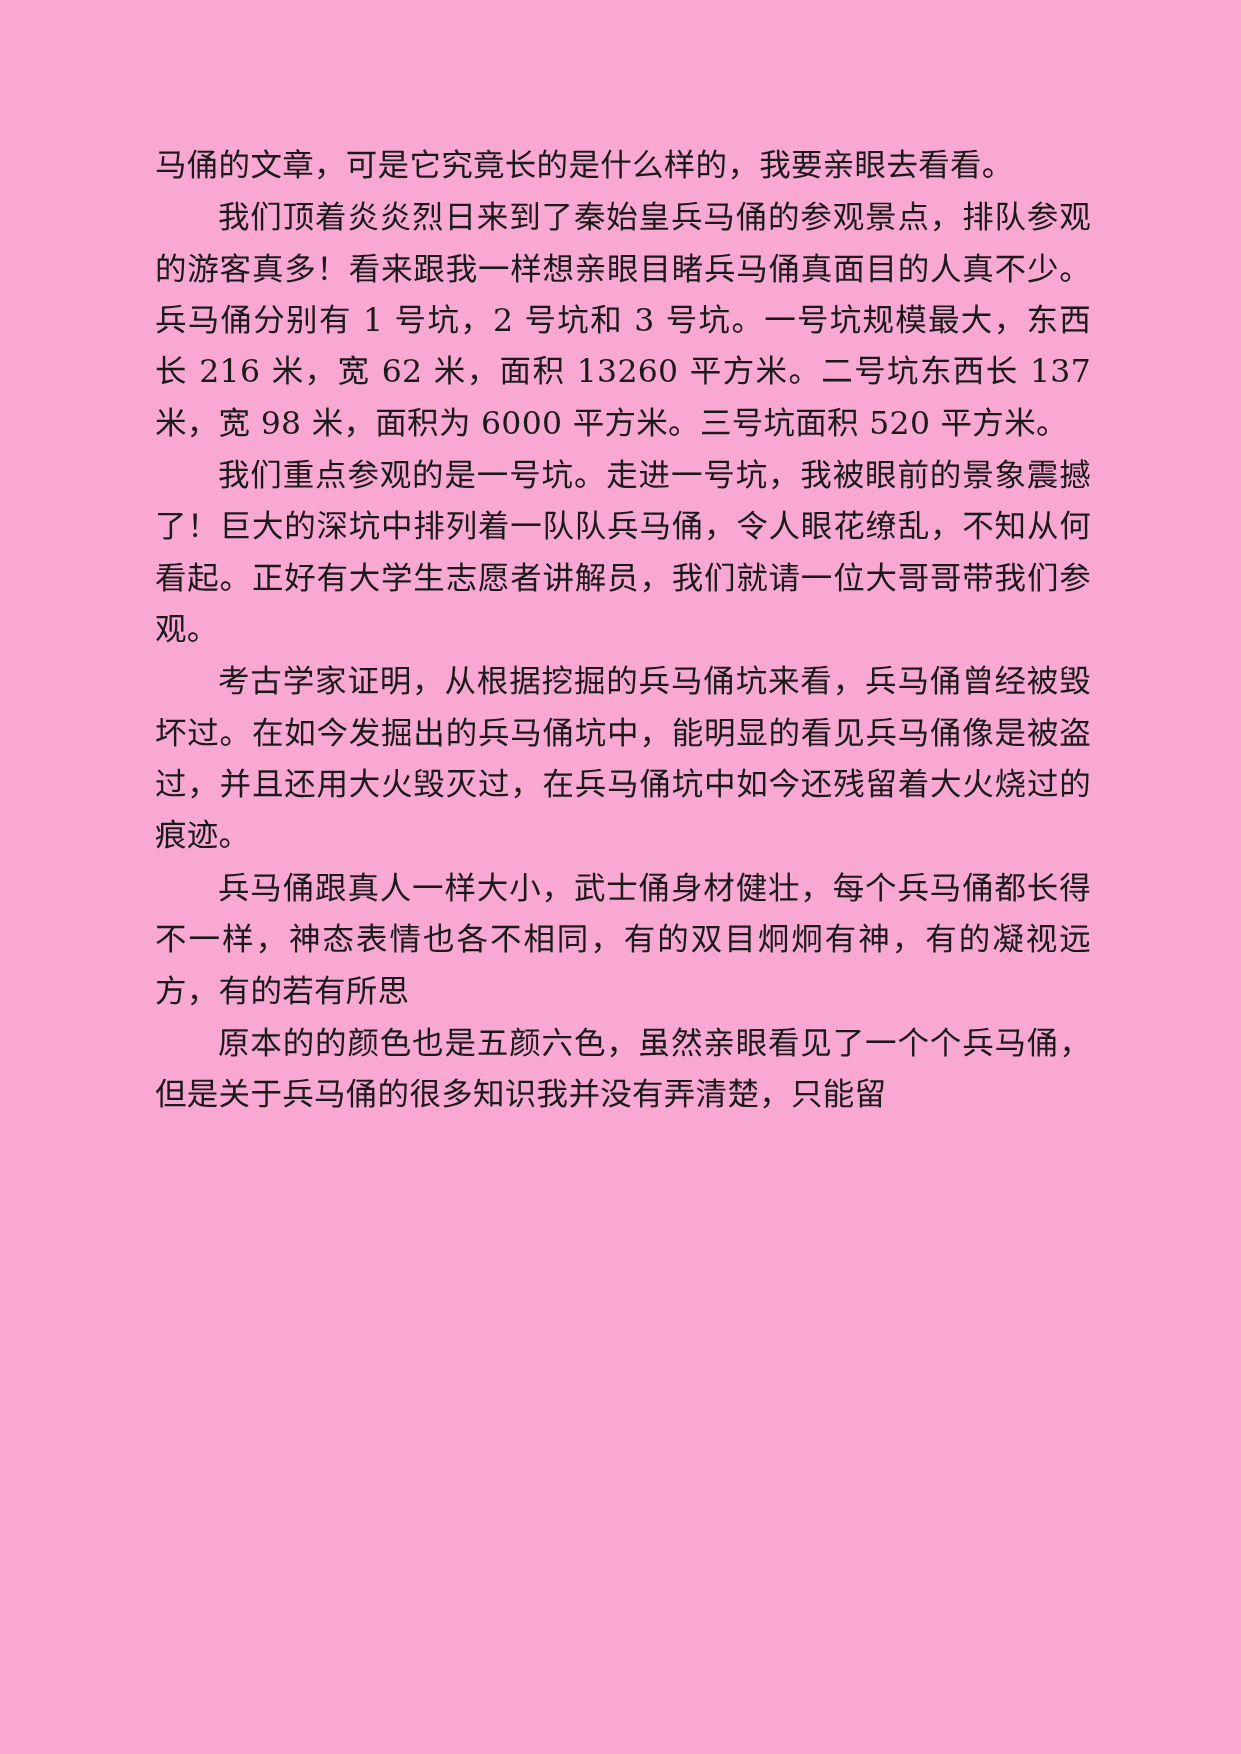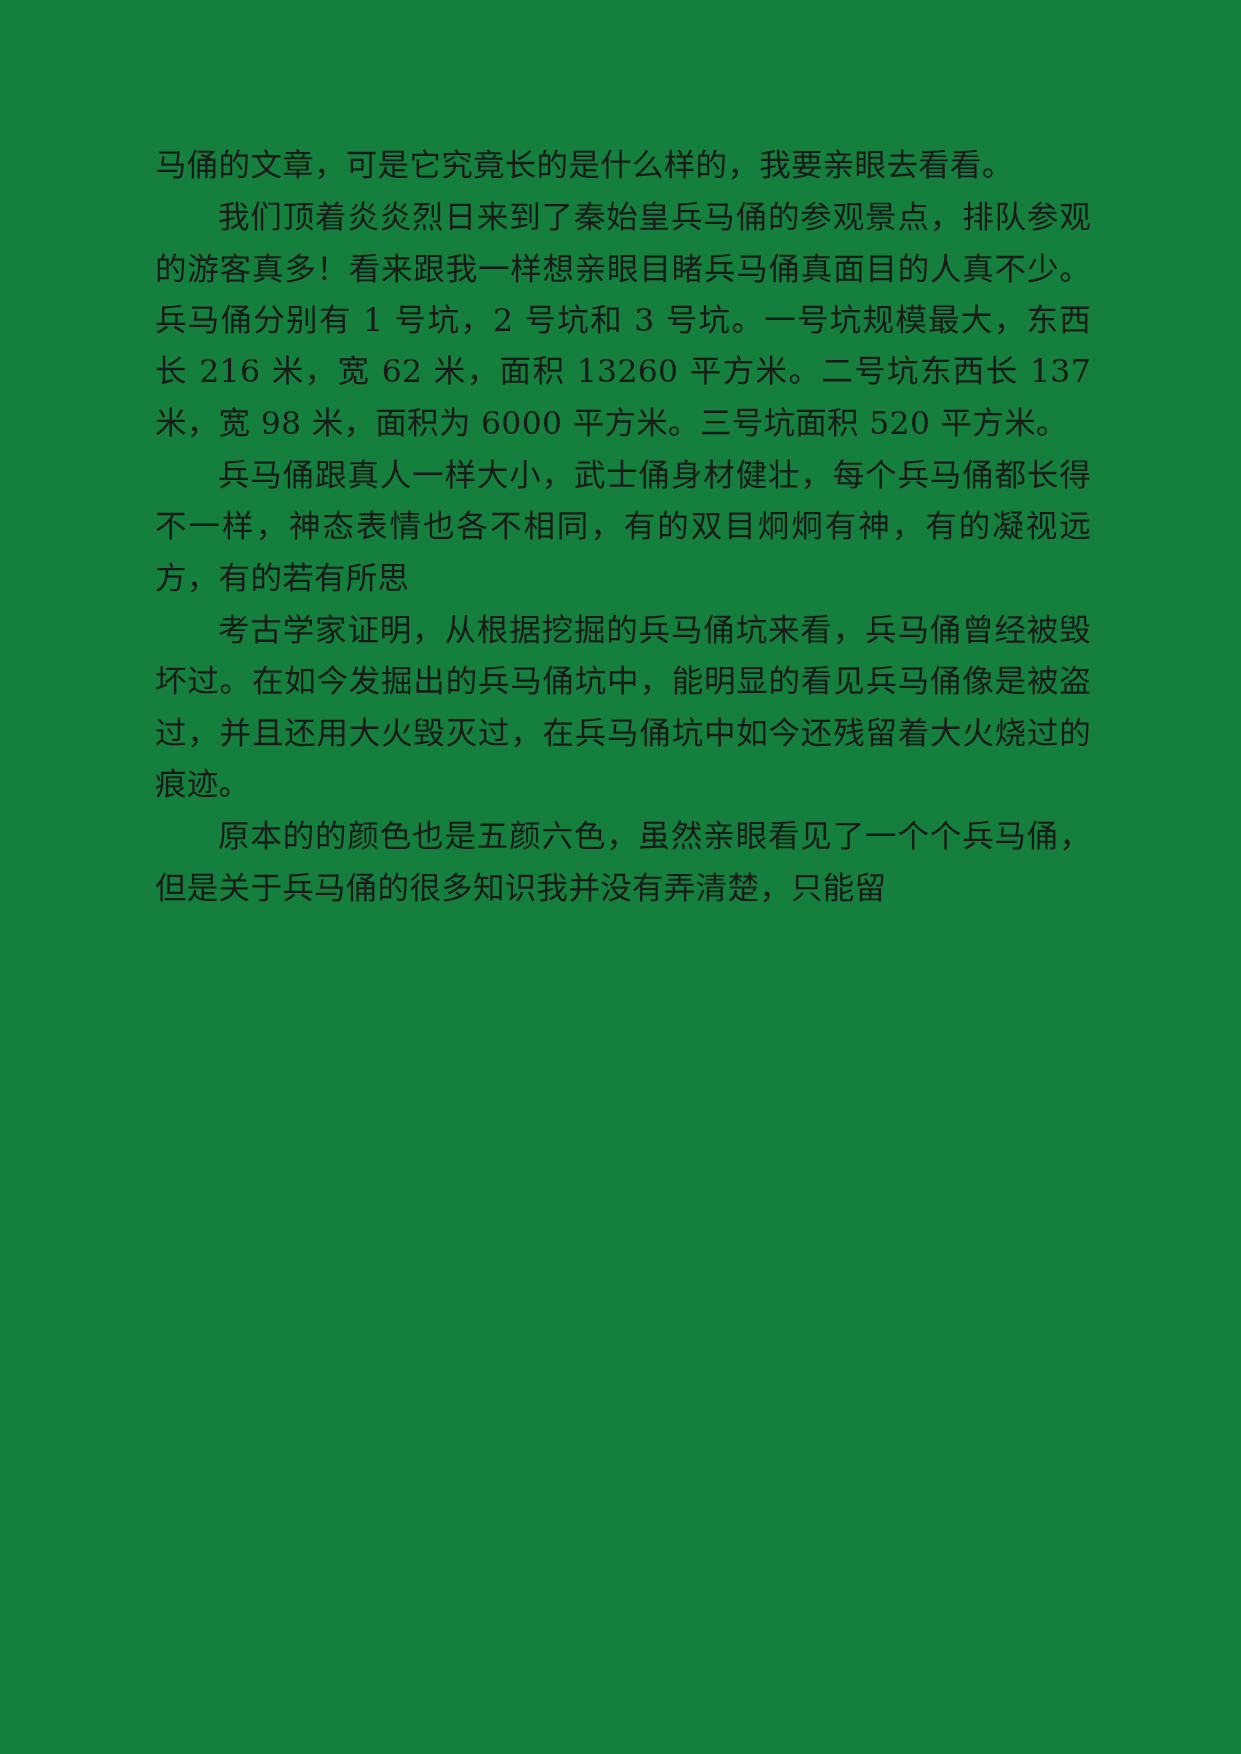--- a/index.html
+++ b/index.html
@@ -13,21 +13,21 @@
     font-family: "DejaVu Serif", "Liberation Serif", serif;
     color: #1a1a1a;
     -webkit-font-smoothing: antialiased;
   }
   .page {
     position: relative;
     width: 1241px;
     height: 1754px;
     box-sizing: border-box;
     padding: 140px 150px 80px 155px;
-    background: #15803d;
+    background: #f9a8d4;
   }
   .doc-body {
     font-size: 31.5px;
     line-height: 1.63;
     letter-spacing: 0.3px;
     text-align: justify;
     text-justify: inter-ideograph;
   }
   .para {
     margin: 0 0 1px 0;
@@ -41,22 +41,23 @@
 </head>
 <body>
 
 <div class="page">
   <div class="doc-body">
 
     <p class="para">马俑的文章，可是它究竟长的是什么样的，我要亲眼去看看。</p>
 
     <p class="para indent">我们顶着炎炎烈日来到了秦始皇兵马俑的参观景点，排队参观的游客真多！看来跟我一样想亲眼目睹兵马俑真面目的人真不少。兵马俑分别有 1 号坑，2 号坑和 3 号坑。一号坑规模最大，东西长 216 米，宽 62 米，面积 13260 平方米。二号坑东西长 137 米，宽 98 米，面积为 6000 平方米。三号坑面积 520 平方米。</p>
 
+    <p class="para indent">我们重点参观的是一号坑。走进一号坑，我被眼前的景象震撼了！巨大的深坑中排列着一队队兵马俑，令人眼花缭乱，不知从何看起。正好有大学生志愿者讲解员，我们就请一位大哥哥带我们参观。</p>
 
 
+    <p class="para indent">考古学家证明，从根据挖掘的兵马俑坑来看，兵马俑曾经被毁坏过。在如今发掘出的兵马俑坑中，能明显的看见兵马俑像是被盗过，并且还用大火毁灭过，在兵马俑坑中如今还残留着大火烧过的痕迹。</p>
+
     <p class="para indent">兵马俑跟真人一样大小，武士俑身材健壮，每个兵马俑都长得不一样，神态表情也各不相同，有的双目炯炯有神，有的凝视远方，有的若有所思</p>
-
-    <p class="para indent">考古学家证明，从根据挖掘的兵马俑坑来看，兵马俑曾经被毁坏过。在如今发掘出的兵马俑坑中，能明显的看见兵马俑像是被盗过，并且还用大火毁灭过，在兵马俑坑中如今还残留着大火烧过的痕迹。</p>
 
     <p class="para indent">原本的的颜色也是五颜六色，虽然亲眼看见了一个个兵马俑，但是关于兵马俑的很多知识我并没有弄清楚，只能留</p>
 
   </div>
 </div>
 
 </body></html>

